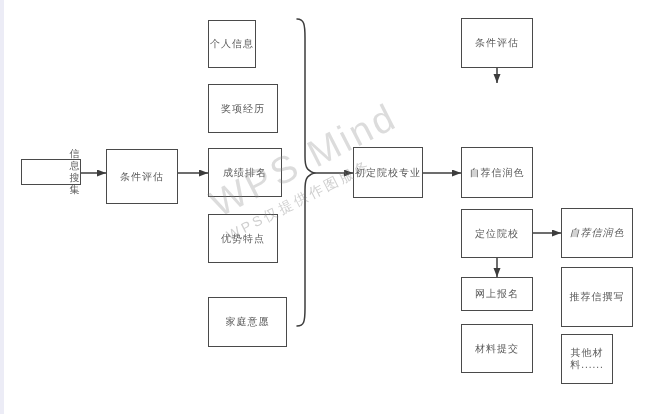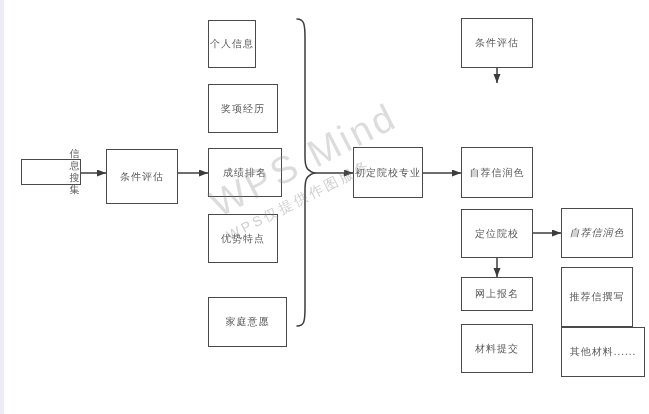--- a/index.html
+++ b/index.html
@@ -90,18 +90,18 @@
   <div class="node" style="left:353px; top:147px; width:70px; height:51px;text-align:right;">初定院校专业</div>
 
   <div class="node" style="left:461px; top:18px;  width:72px; height:50px;">条件评估</div>
   <div class="node" style="left:461px; top:147px; width:72px; height:51px;">自荐信润色</div>
   <div class="node" style="left:461px; top:209px; width:72px; height:49px;">定位院校</div>
   <div class="node" style="left:461px; top:277px; width:72px; height:34px;">网上报名</div>
   <div class="node" style="left:461px; top:324px; width:72px; height:49px;">材料提交</div>
 
   <div class="node" style="left:561px; top:208px; width:72px; height:50px;font-style:italic;">自荐信润色</div>
   <div class="node" style="left:561px; top:267px; width:72px; height:60px;">推荐信撰写</div>
-  <div class="node" style="left:561px; top:327px; width:84px; height:50px;">其他材料......</div>
+  <div class="node" style="left:561px; top:334px; width:52px; height:50px;">其他材料......</div>
 
   <div class="watermark watermark-main">WPS Mind</div>
   <div class="watermark watermark-sub">WPS仅提供作图服务</div>
 
 </div>
 
 </body></html>

